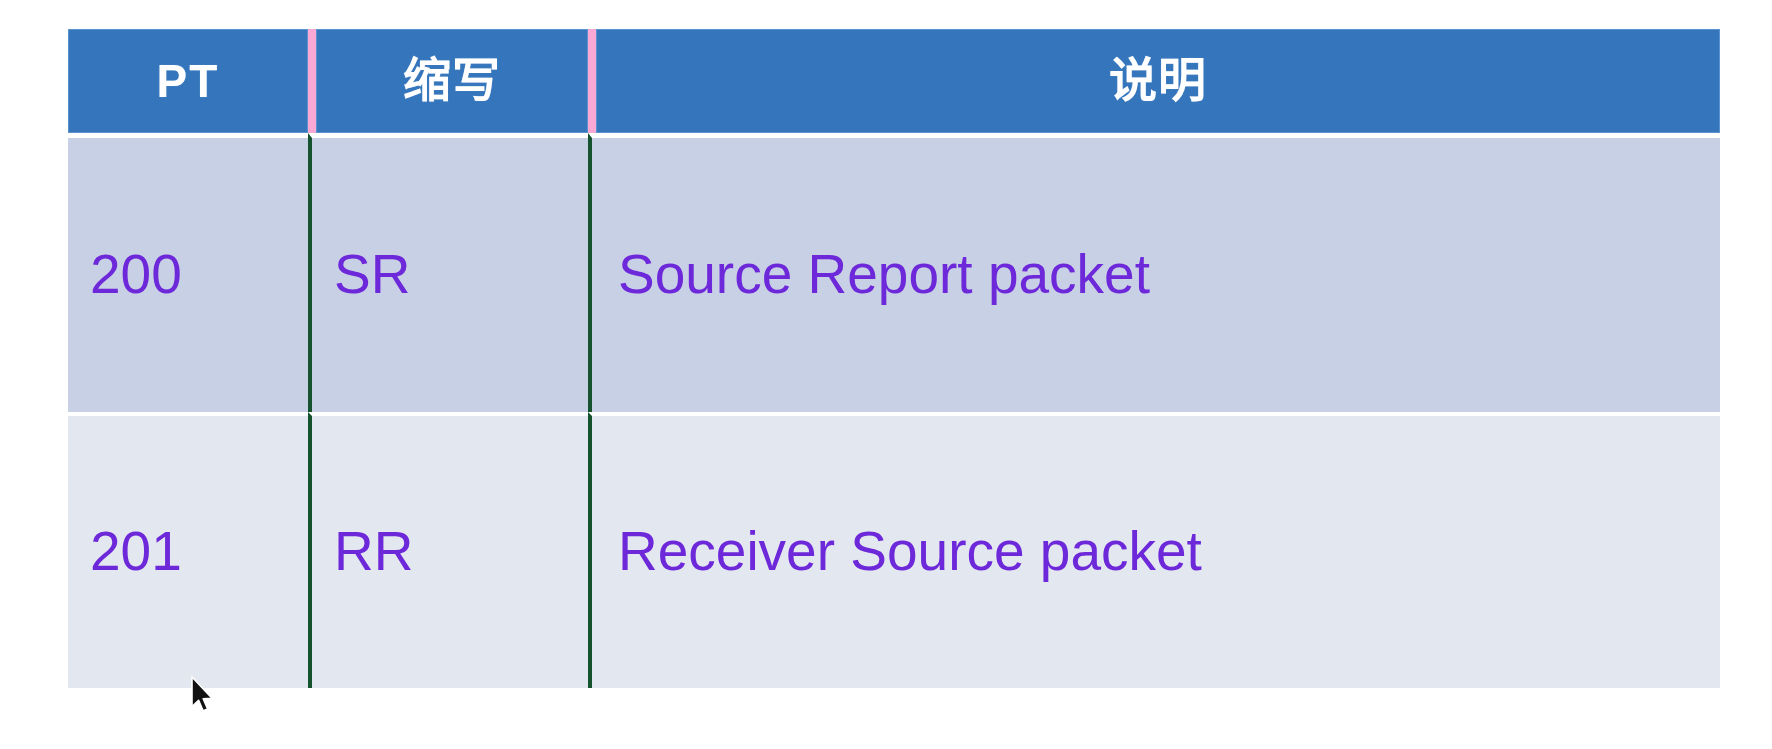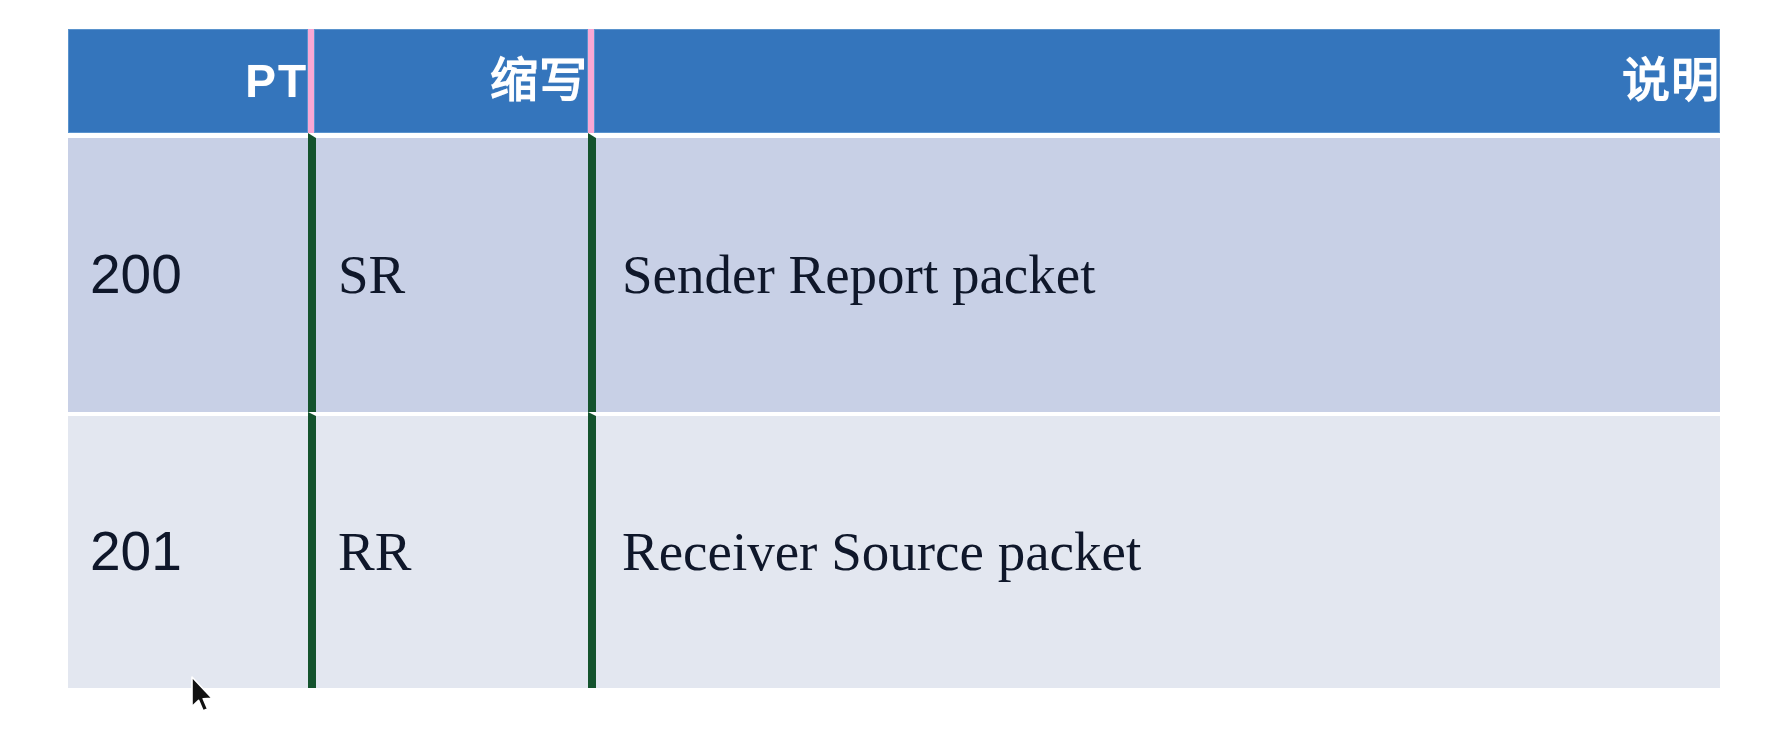--- a/index.html
+++ b/index.html
@@ -40,45 +40,45 @@
 
   
   #pt-table thead th {
     background: #3475bc;
     color: #ffffff;
     font-weight: bold;
     font-size: 48px;
     line-height: 1;
     height: 104px;
     padding: 0;
-    text-align: right;
+    text-align: center;
     vertical-align: middle;
     border: 0;
     box-shadow: inset 0 0 0 1px #5a93cd;
     letter-spacing: 1px;
     text-shadow: 0 0 1px rgba(255,255,255,.35);
   }
   #pt-table thead th.th-pt { font-size: 46px; letter-spacing: 2px; }
-  #pt-table thead th + th { border-left: 6px solid #f9a8d4; }
+  #pt-table thead th + th { border-left: 8px solid #f9a8d4; }
 
   
   #pt-table tbody td {
     height: 97px;
     padding: 0 0 0 22px;
     font-size: 55px;
     line-height: 1;
-    color: #0f172a;
+    color: #6d28d9;
     text-align: left;
     vertical-align: middle;
     border: 0;
     font-weight: 400;
     font-stretch: condensed;
     white-space: nowrap;
   }
-  #pt-table tbody td + td { border-left: 8px solid #14532d; font-family: Liberation Serif, serif; }
+  #pt-table tbody td + td { border-left: 4px solid #14532d; }
 
   #pt-table tbody tr.row-odd  td { background: #c8d0e6; }
   #pt-table tbody tr.row-even td { background: #e3e7f0; }
   #pt-table tbody tr + tr td { border-top: 4px solid #ffffff; margin-top: 45px; }
   #pt-table tbody tr:first-child td { border-top: 5px solid #ffffff; }
 
   .cell-desc { padding-left: 26px !important; }
 
   
   #mouse-cursor {
@@ -106,21 +106,21 @@
       <tr>
         <th class="th-pt">PT</th>
         <th class="th-abbr">缩写</th>
         <th class="th-desc">说明</th>
       </tr>
     </thead>
     <tbody>
       <tr class="row-odd">
         <td class="cell-pt">200</td>
         <td class="cell-abbr">SR</td>
-        <td class="cell-desc">Sender Report packet</td>
+        <td class="cell-desc">Source Report packet</td>
       </tr>
       <tr class="row-even">
         <td class="cell-pt">201</td>
         <td class="cell-abbr">RR</td>
         <td class="cell-desc">Receiver Source packet</td>
       </tr>
     </tbody>
   </table>
 
   <svg id="mouse-cursor" viewBox="0 0 26 40" xmlns="http://www.w3.org/2000/svg" style="left: 190px; top: 676px;">

